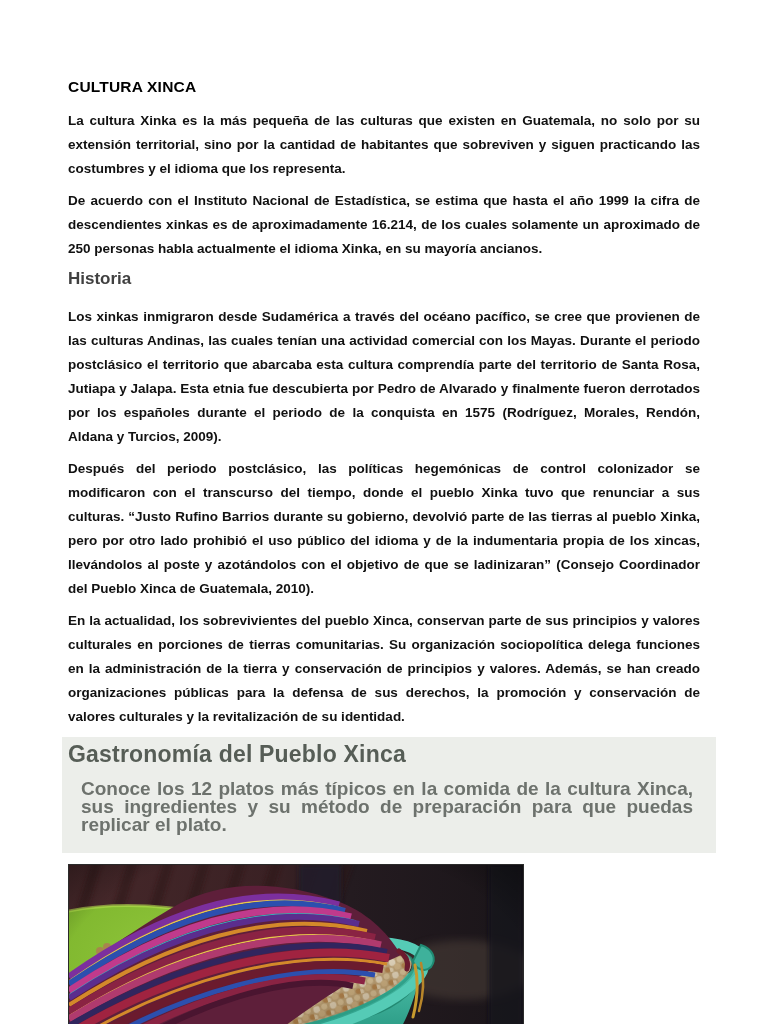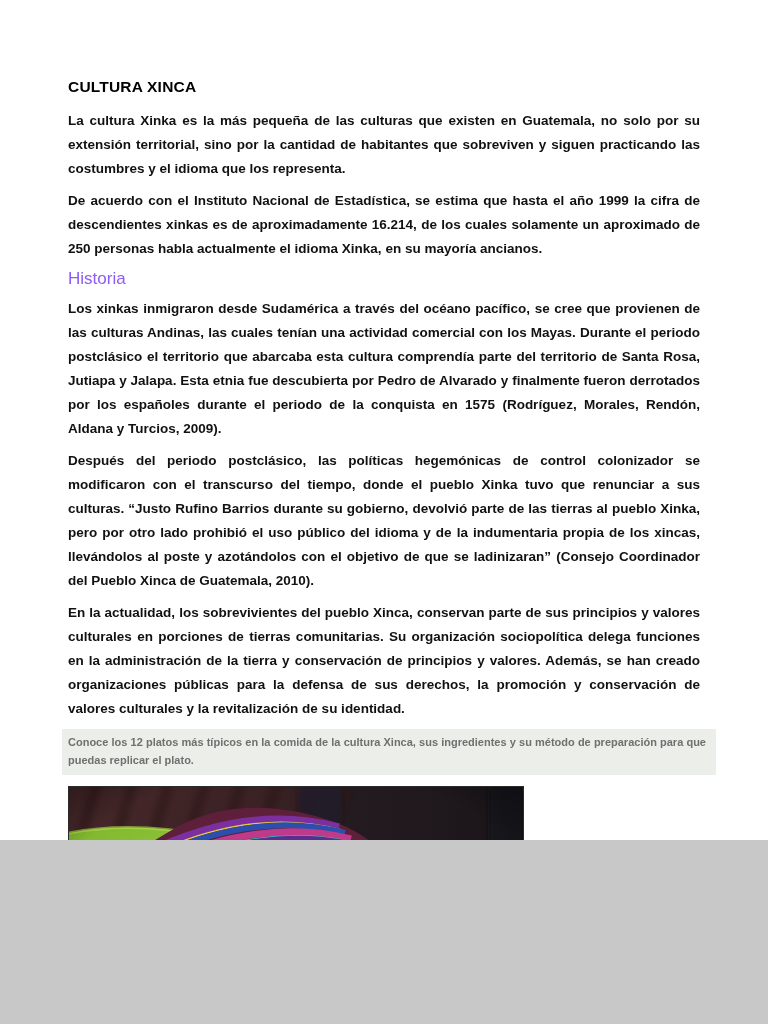--- a/index.html
+++ b/index.html
@@ -1,40 +1,40 @@
 <!DOCTYPE html>
 <html><head>
 <meta charset="utf-8">
 <style>
   html,body{margin:0;padding:0;background:#c8c8c8;}
   .page{
-    width:768px;height:840px;background:#ffffff;margin:0 auto;
+    width:768px;height:1024px;background:#ffffff;margin:0 auto;
     box-sizing:border-box;padding:78px 68px 0 68px;position:relative;
     font-family:"Liberation Sans","DejaVu Sans",sans-serif;color:#111111;
     overflow:hidden;
   }
   .doc-title{
     font-size:15.5px;font-weight:700;margin:0 0 13px 0;letter-spacing:.2px;color:#000;
   }
   p.body{
     font-size:13.5px;line-height:24px;font-weight:700;text-align:justify;
     margin:0 0 8px 0;color:#111111;
   }
   h2.sub{
-    font-size:17px;font-weight:400;margin:5px 0 8px 0;color:#8b5cf6;
+    font-size:17px;font-weight:700;margin:5px 0 16px 0;color:#404040;
   }
   .band{
     background:#eceeea;margin:6px -16px 0 -6px;padding:4px 10px 6px 6px;
   }
   .band h1{
     font-size:23px;line-height:26px;font-weight:700;margin:0 0 5px 0;color:#565d56;letter-spacing:.2px;
   }
   .band p{
-    font-size:11px;line-height:18px;font-weight:700;text-align:justify;
-    margin:0;color:#6d726d;
+    font-size:19px;line-height:18px;font-weight:700;text-align:justify;
+    margin:13px;color:#6d726d;
   }
   .photo-wrap{
     margin-top:11px;width:454px;height:277px;border:1px solid #2b2b2b;line-height:0;
   }
   svg{display:block;}
 </style>
 </head>
 <body>
 
 <div class="page">
@@ -43,20 +43,21 @@
 
   <p class="body">La cultura Xinka es la más pequeña de las culturas que existen en Guatemala, no solo por su extensión territorial, sino por la cantidad de habitantes que sobreviven y siguen practicando las costumbres y el idioma que los representa.</p>
   <p class="body">De acuerdo con el Instituto Nacional de Estadística, se estima que hasta el año 1999 la cifra de descendientes xinkas es de aproximadamente 16.214, de los cuales solamente un aproximado de 250 personas habla actualmente el idioma Xinka, en su mayoría ancianos.</p>
 
   <h2 class="sub">Historia</h2>
   <p class="body">Los xinkas inmigraron desde Sudamérica a través del océano pacífico, se cree que provienen de las culturas Andinas, las cuales tenían una actividad comercial con los Mayas. Durante el periodo postclásico el territorio que abarcaba esta cultura comprendía parte del territorio de Santa Rosa, Jutiapa y Jalapa. Esta etnia fue descubierta por Pedro de Alvarado y finalmente fueron derrotados por los españoles durante el periodo de la conquista en 1575 (Rodríguez, Morales, Rendón, Aldana y Turcios, 2009).</p>
   <p class="body">Después del periodo postclásico, las políticas hegemónicas de control colonizador se modificaron con el transcurso del tiempo, donde el pueblo Xinka tuvo que renunciar a sus culturas.  “Justo Rufino Barrios durante su gobierno, devolvió parte de las tierras al pueblo Xinka, pero por otro lado prohibió el uso público del idioma y de la indumentaria propia de los xincas, llevándolos al poste y azotándolos con el objetivo de que se ladinizaran” (Consejo Coordinador del Pueblo Xinca de Guatemala, 2010).</p>
   <p class="body">En la actualidad, los sobrevivientes del pueblo Xinca, conservan parte de sus principios y valores culturales en porciones de tierras comunitarias. Su organización sociopolítica delega funciones en la administración de la tierra y conservación de principios y valores. Además, se han creado organizaciones públicas para la defensa de sus derechos, la promoción y conservación de valores culturales y la revitalización de su identidad.</p>
 
   <div class="band">
+    <h1>Gastronomía del Pueblo Xinca</h1>
     <p>Conoce los 12 platos más típicos en la comida de la cultura Xinca, sus ingredientes y su método de preparación para que puedas replicar el plato.</p>
   </div>
 
   <div class="photo-wrap">
     <svg viewBox="0 0 454 277" width="454" height="277" xmlns="http://www.w3.org/2000/svg">
       <defs>
         <linearGradient id="bgG" x1="0" y1="0" x2="1" y2="0">
           <stop offset="0" stop-color="#46282a"></stop>
           <stop offset="0.45" stop-color="#3a2124"></stop>
           <stop offset="0.62" stop-color="#241b20"></stop>

